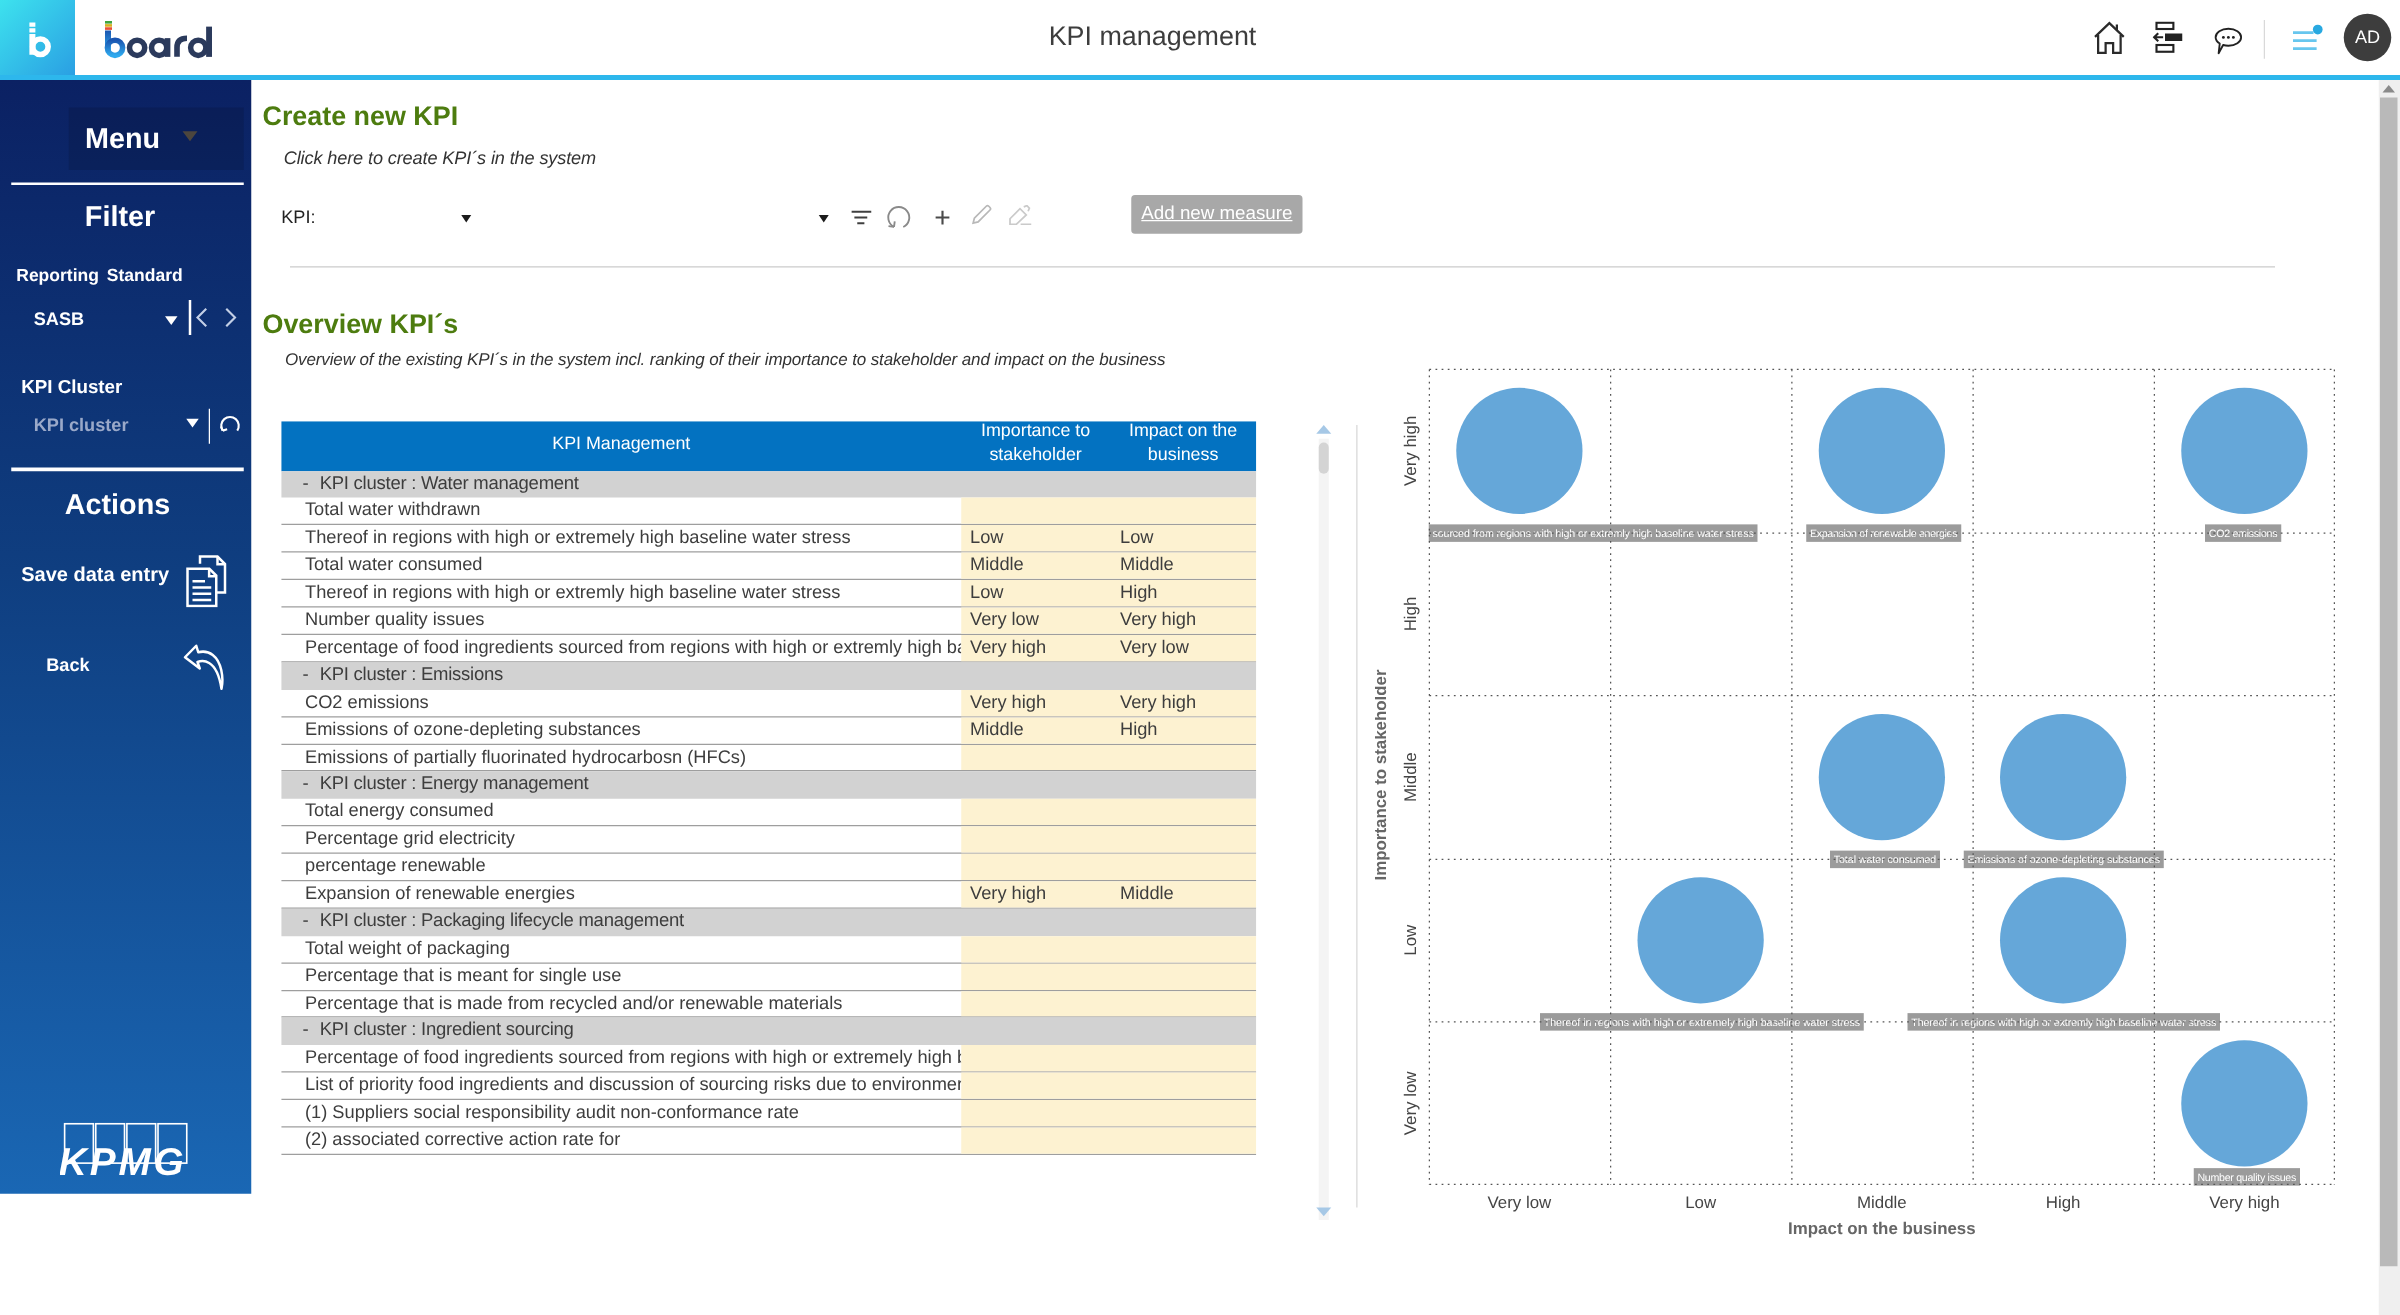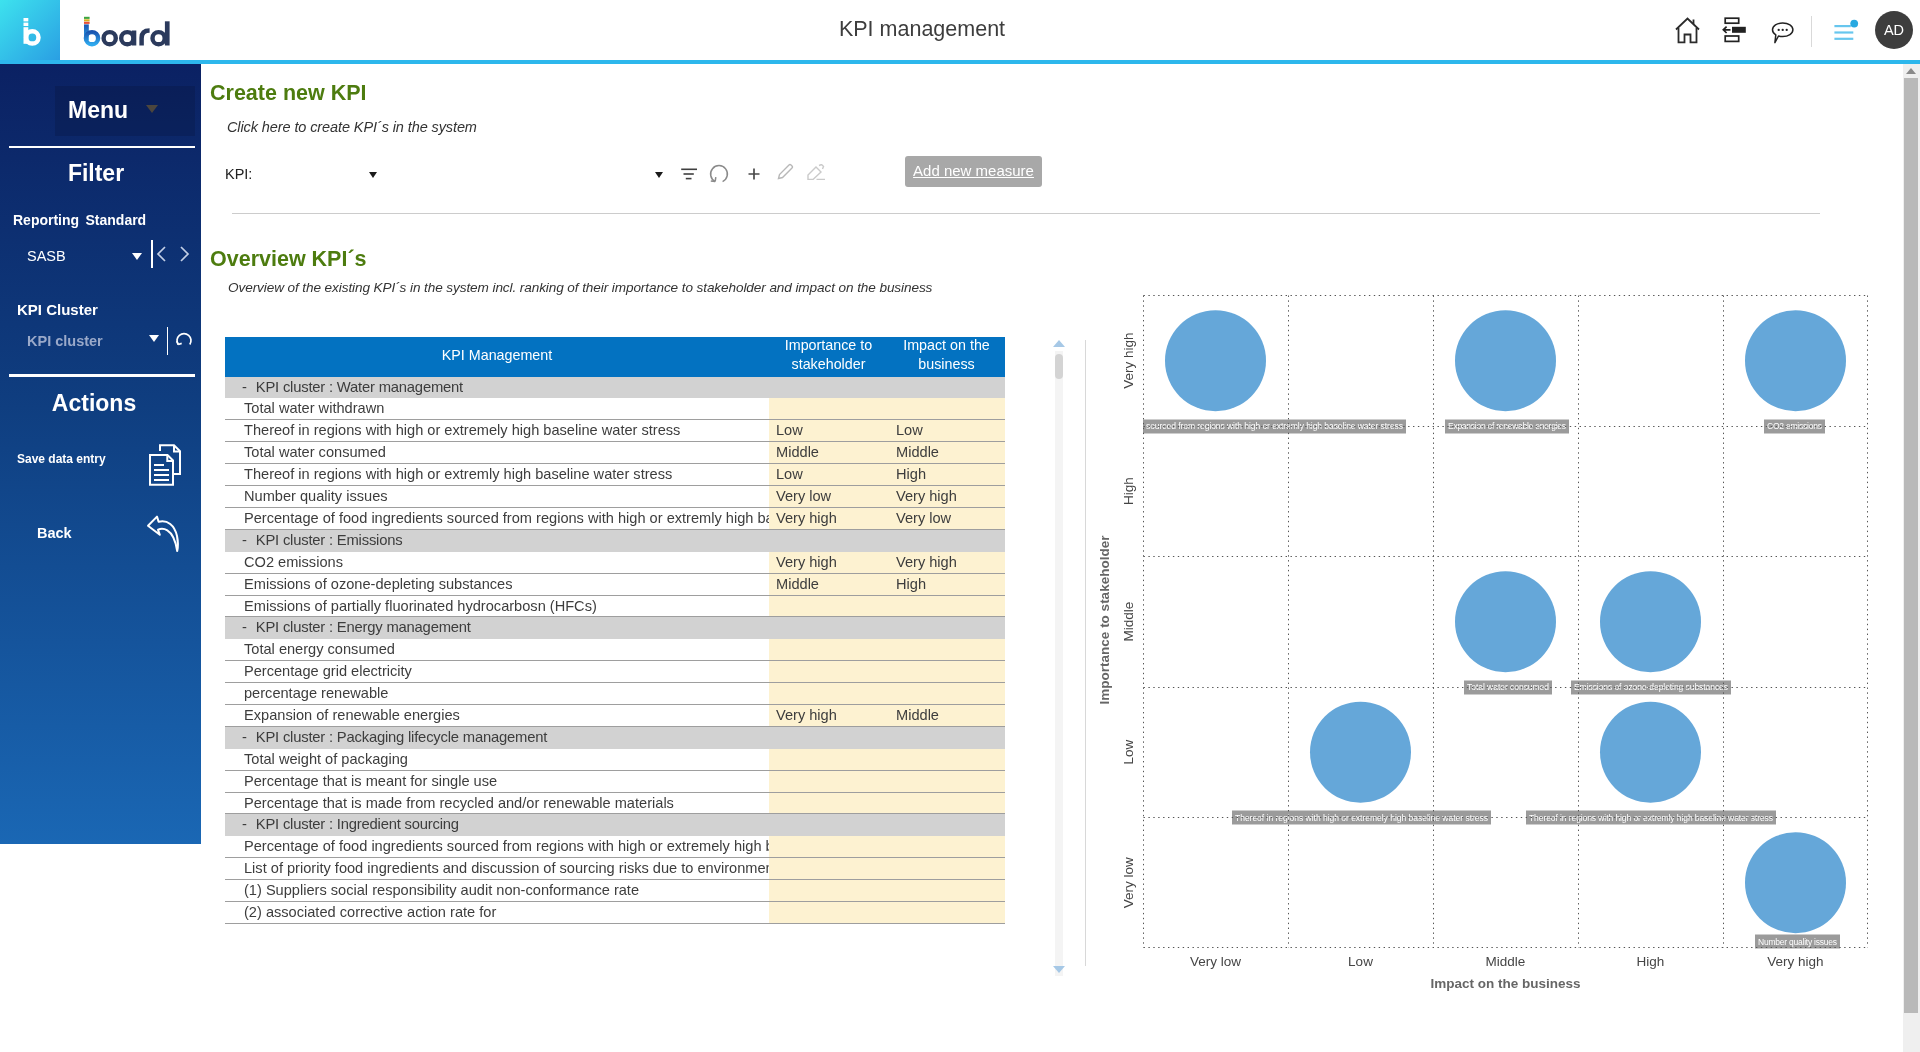--- a/index.html
+++ b/index.html
@@ -10,40 +10,40 @@
 
 #header { position:absolute; left:0; top:0; width:1920px; height:60px; background:#fff; }
 #cyanbar { position:absolute; left:0; top:60px; width:1920px; height:4px; background:#2db7ec; }
 #title { position:absolute; left:0; top:17px; width:1844px; text-align:center;
   font-size:21.5px; color:#3d3d3d; }
 .hdivider { position:absolute; left:1811px; top:16px; width:1px; height:31px; background:#d9d9d9; }
 #avatar { position:absolute; left:1875px; top:11px; width:38px; height:38px; border-radius:50%;
   background:#3d3d3d; color:#fff; font-size:14.5px; text-align:center; line-height:38px; }
 
 
-#sidebar { position:absolute; left:0; top:64px; width:201px; height:780px;
+#sidebar { position:absolute; left:0; top:64px; width:201px; height:891px;
   background:linear-gradient(180deg,#0b2163 0%,#0f3e80 44%,#1a67b4 100%); color:#fff; }
 #menubtn { position:absolute; left:55px; top:22px; width:140px; height:50px; background:rgba(5,10,35,0.18); }
 .sbig { font-size:23px; font-weight:bold; color:#fff; }
 #menulbl { position:absolute; left:0px; top:33px; width:196px; text-align:center; }
 #menutri { position:absolute; left:146px; top:40.5px; width:0; height:0;
   border-left:6px solid transparent; border-right:6px solid transparent; border-top:8px solid #4c463e; }
 .sep { position:absolute; left:9px; width:186px; height:2.5px; background:#fff; }
 #filterlbl { position:absolute; left:0; top:96px; width:192px; text-align:center; }
 .slab { font-size:15px; font-weight:bold; color:#fff; }
 #replbl { position:absolute; left:13px; top:148px; font-size:14px;text-align:right; }
-#sasb { position:absolute; left:27px; top:183.5px; font-size:14.5px; font-weight:normal; }
+#sasb { position:absolute; left:27px; top:183.5px; font-size:14.5px; font-weight:bold; }
 .wtri { width:0; height:0; border-left:5.5px solid transparent; border-right:5.5px solid transparent; border-top:7px solid #fff; }
 #sasbtri { position:absolute; left:132px; top:189px; }
 .vline { position:absolute; width:1.5px; background:#fff; }
 #clusterlbl { position:absolute; left:17px; top:236.5px; }
 #clusterval { position:absolute; left:27px; top:268.5px; font-size:14.5px; font-weight:bold; color:#9aa9c9; }
 #clustertri { position:absolute; left:149px; top:271px; }
 #actionslbl { position:absolute; left:0; top:326px; width:188px; text-align:center; }
-#savelbl { position:absolute; left:17px; top:388px; font-size:12px; font-weight:bold; }
+#savelbl { position:absolute; left:17px; top:388px; font-size:16px; font-weight:bold; }
 #backlbl { position:absolute; left:17px; top:461px; font-size:14.5px; font-weight:bold;margin-left:20px; }
 #userlbl { position:absolute; left:22px; top:898px; font-size:14.5px; font-weight:bold;margin-top:40px; }
 
 
 #content { position:absolute; left:203px; top:64px; width:1717px; height:988px; background:#fff; }
 h1 { font-size:21.5px; font-weight:bold; color:#4d7c0f; font-family:"Liberation Sans", sans-serif; }
 #h1a { position:absolute; left:7px; top:17px; }
 #sub1 { position:absolute; left:24px; top:55px; font-size:14.5px; font-style:italic; color:#333; letter-spacing:-0.1px; }
 #kpilbl { position:absolute; left:22px; top:102px; font-size:14.5px; color:#222; }
 .btri { width:0; height:0; border-left:4.8px solid transparent; border-right:4.8px solid transparent; border-top:6.8px solid #1b1b1b; }

